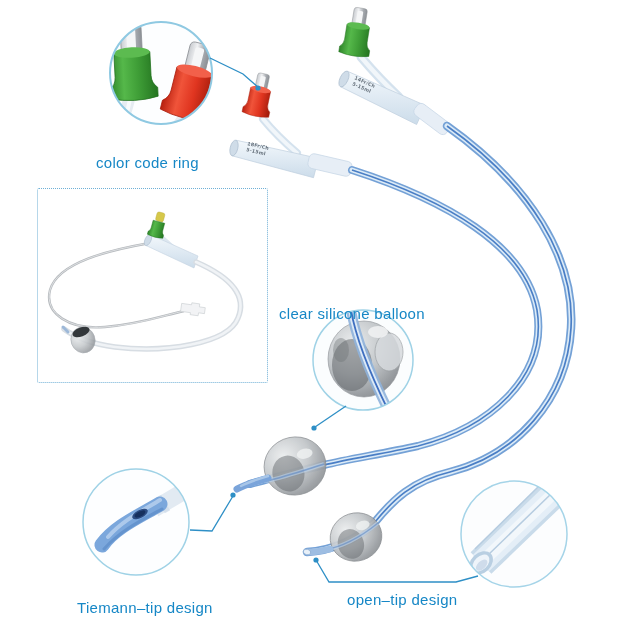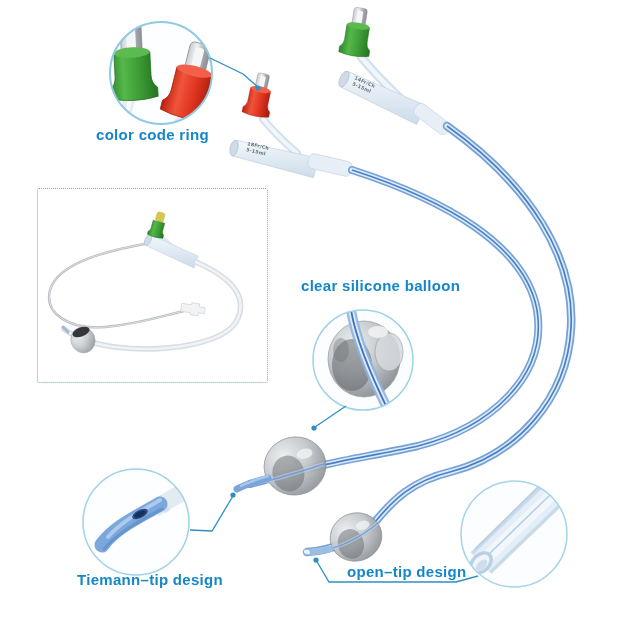--- a/index.html
+++ b/index.html
@@ -1,25 +1,25 @@
 <!DOCTYPE html>
 <html><head>
 <meta charset="utf-8">
 <style>
   html,body{margin:0;padding:0;background:#ffffff;}
   #stage{position:relative;width:640px;height:617px;background:#ffffff;overflow:hidden;
          font-family:"Liberation Sans", sans-serif;}
   #art{position:absolute;left:0;top:0;z-index:1;}
   .dashed-box{position:absolute;left:37px;top:188px;width:229px;height:193px;
       border:1.5px dotted #6fb0d6;border-radius:2px;z-index:0;}
-  .callout-label{position:absolute;z-index:3;font-weight:bold;font-size:15px;
-      color:#1687c6;letter-spacing:.3px;white-space:nowrap;}
+  .callout-label{position:absolute;z-index:3;font-weight:normal;font-size:15px;
+      color:#1687c6;letter-spacing:.3px;white-space:nowrap;margin-top:28px;}
   .lbl-color-code{left:96px;top:126px;}
   .lbl-temp{left:53px;top:195px;}
-  .lbl-balloon{left:301px;top:277px;}
+  .lbl-balloon{left:279px;top:277px;}
   .lbl-tiemann{left:77px;top:571px;text-align:right;}
   .lbl-opentip{left:347px;top:563px;}
   .print{font-family:"DejaVu Sans", sans-serif;font-size:4.8px;font-weight:600;
       fill:#68737e;letter-spacing:.2px;}
 </style>
 </head>
 <body>
 
 <div id="stage">
 

